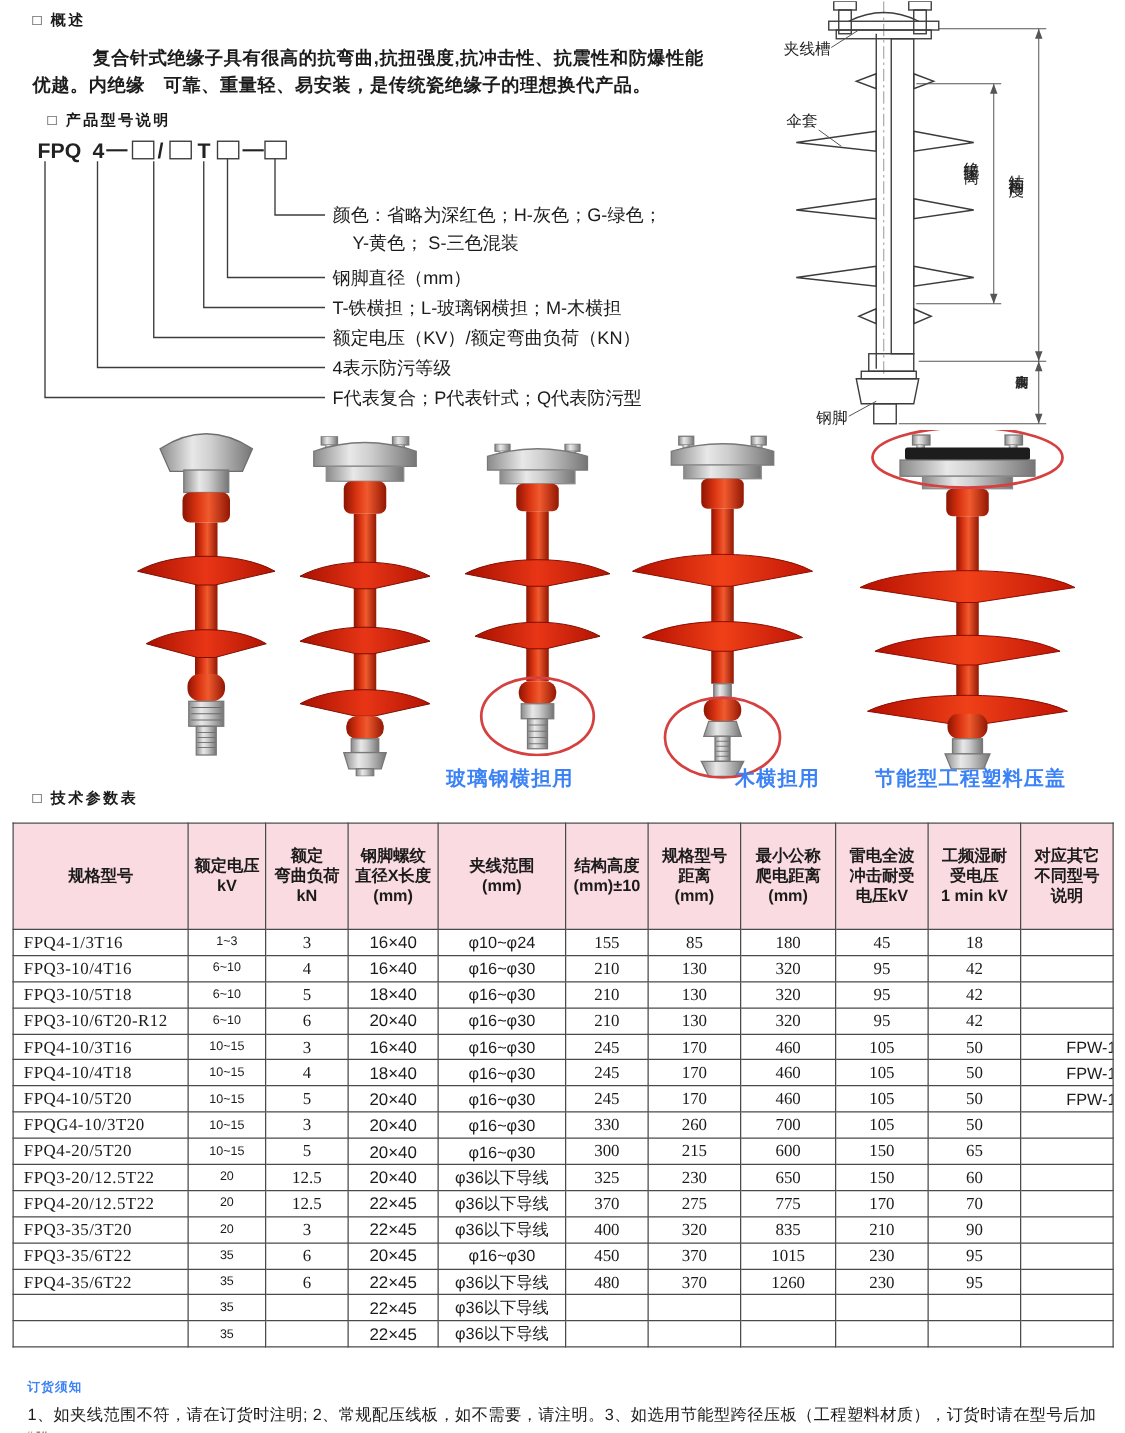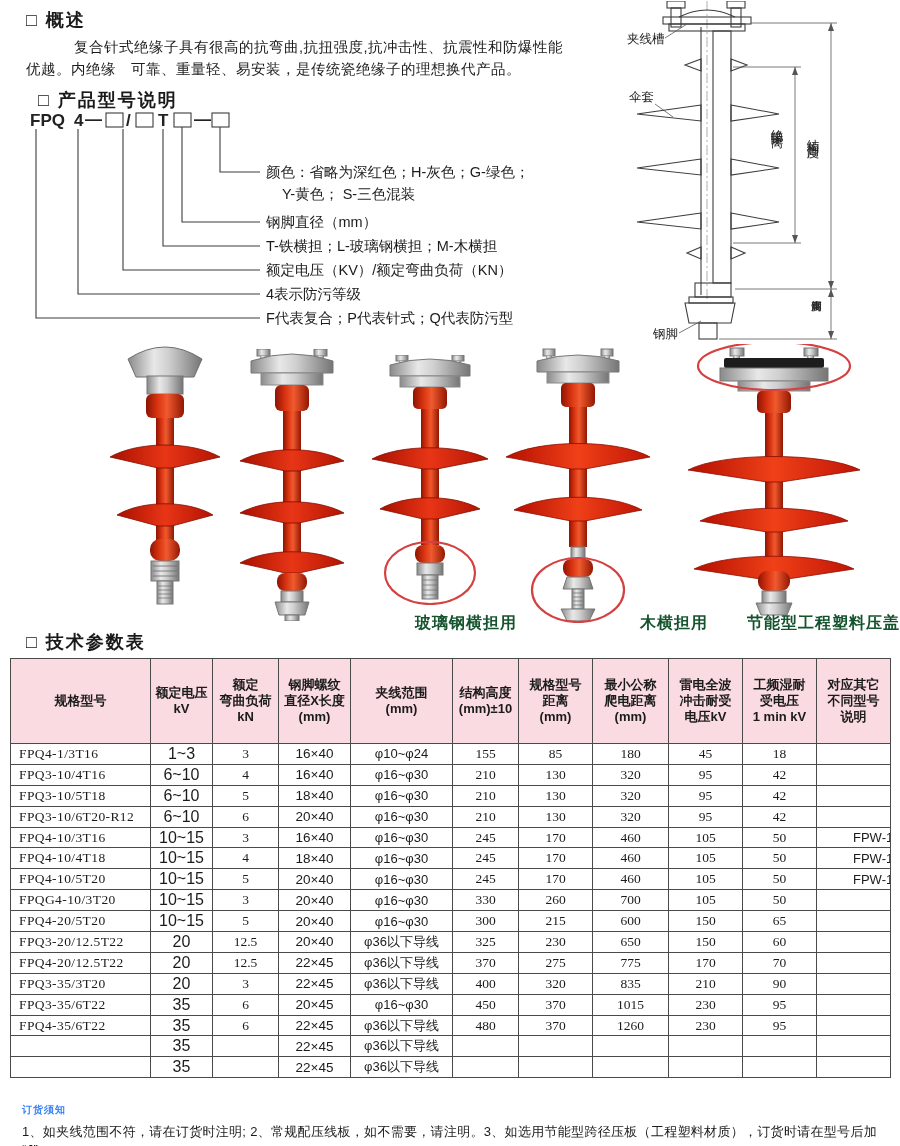--- a/index.html
+++ b/index.html
@@ -1,36 +1,36 @@
 <!DOCTYPE html>
 <html><head>
 <meta charset="utf-8">
 <style>
   html,body{margin:0;padding:0;}
   body{width:900px;height:1146px;background:#ffffff;position:relative;overflow:hidden;
        font-family:"Liberation Sans",sans-serif;color:#222;}
   .abs{position:absolute;}
-  .sec-head{font-size:18px;font-weight:bold;color:#1a1a1a;letter-spacing:2px;}
-  .para{font-size:14.5px;line-height:22px;color:#1c1c1c;letter-spacing:0.5px;}
-  .caption{font-size:16px;font-weight:bold;color:#14532d;text-align:right;letter-spacing:1px;}
+  .sec-head{font-size:12px;font-weight:bold;color:#1a1a1a;letter-spacing:2px;}
+  .para{font-size:14.5px;line-height:22px;color:#1c1c1c;letter-spacing:0.5px;font-weight:bold;}
+  .caption{font-size:16px;font-weight:bold;color:#3b82f6;text-align:left;letter-spacing:1px;}
   svg text{fill:#222;}
   .code-txt{font-size:17px;font-weight:bold;font-family:"Liberation Sans",sans-serif;}
   .legend-txt{font-size:14.5px;font-family:"Liberation Sans",sans-serif;fill:#1c1c1c;}
   .dia-label{font-size:12.5px;fill:#222;}
   .vlabel{font-size:12.5px;writing-mode:vertical-rl;text-orientation:upright;letter-spacing:2px;fill:#222;}
   .dline{stroke:#3c3c3c;stroke-width:1.1;fill:none;}
   .thin{stroke:#555;stroke-width:0.8;fill:none;}
   table{border-collapse:collapse;table-layout:fixed;width:880px;}
   th,td{border:1px solid #4a4a4a;overflow:hidden;}
   thead th{background:#f9dbe1;font-size:13px;font-weight:bold;line-height:16px;
            white-space:pre-line;height:82px;padding:1px 1px;text-align:center;color:#1b1b1b;}
   tbody td{height:19.9px;font-size:13.5px;text-align:center;padding:0 1px;white-space:nowrap;color:#1b1b1b;}
   td.c0{text-align:left;padding-left:8px;font-family:"Liberation Serif",serif;letter-spacing:0.4px;}
   td.c2,td.c5,td.c6,td.c7,td.c8,td.c9{font-family:"Liberation Serif",serif;}
-  td.c1{font-size:16px;}
+  td.c1{font-size:10px;}
   td.c4{font-size:13px;}
   td.c10{font-size:13px;padding-left:36px;}
   .notes-title{font-size:10px;color:#3b82f6;font-weight:bold;letter-spacing:1px;}
   .notes-line{font-size:13px;color:#1b1b1b;letter-spacing:0.3px;}
 </style>
 </head>
 <body>
 
 <svg width="0" height="0" style="position:absolute" aria-hidden="true">
   <defs>

